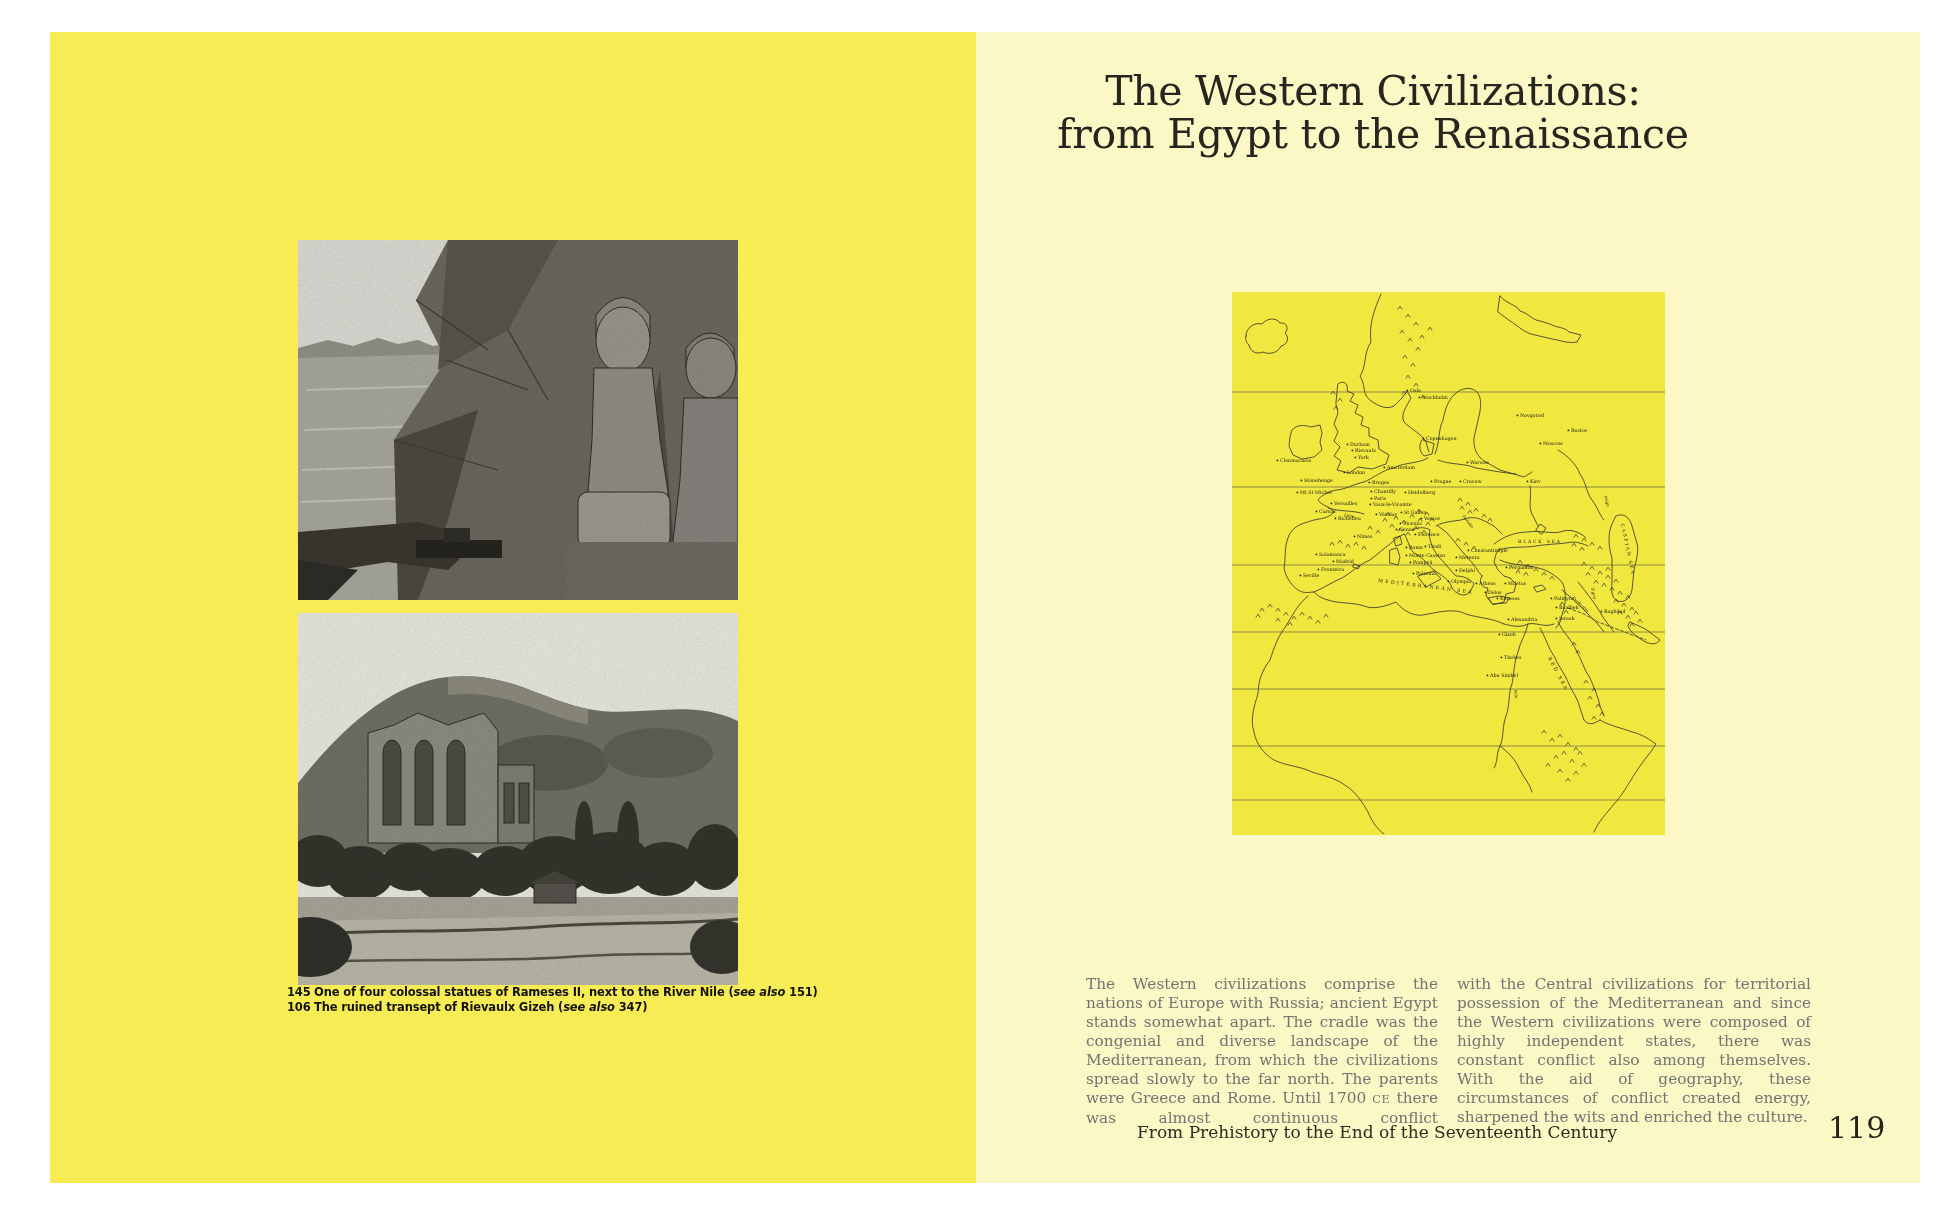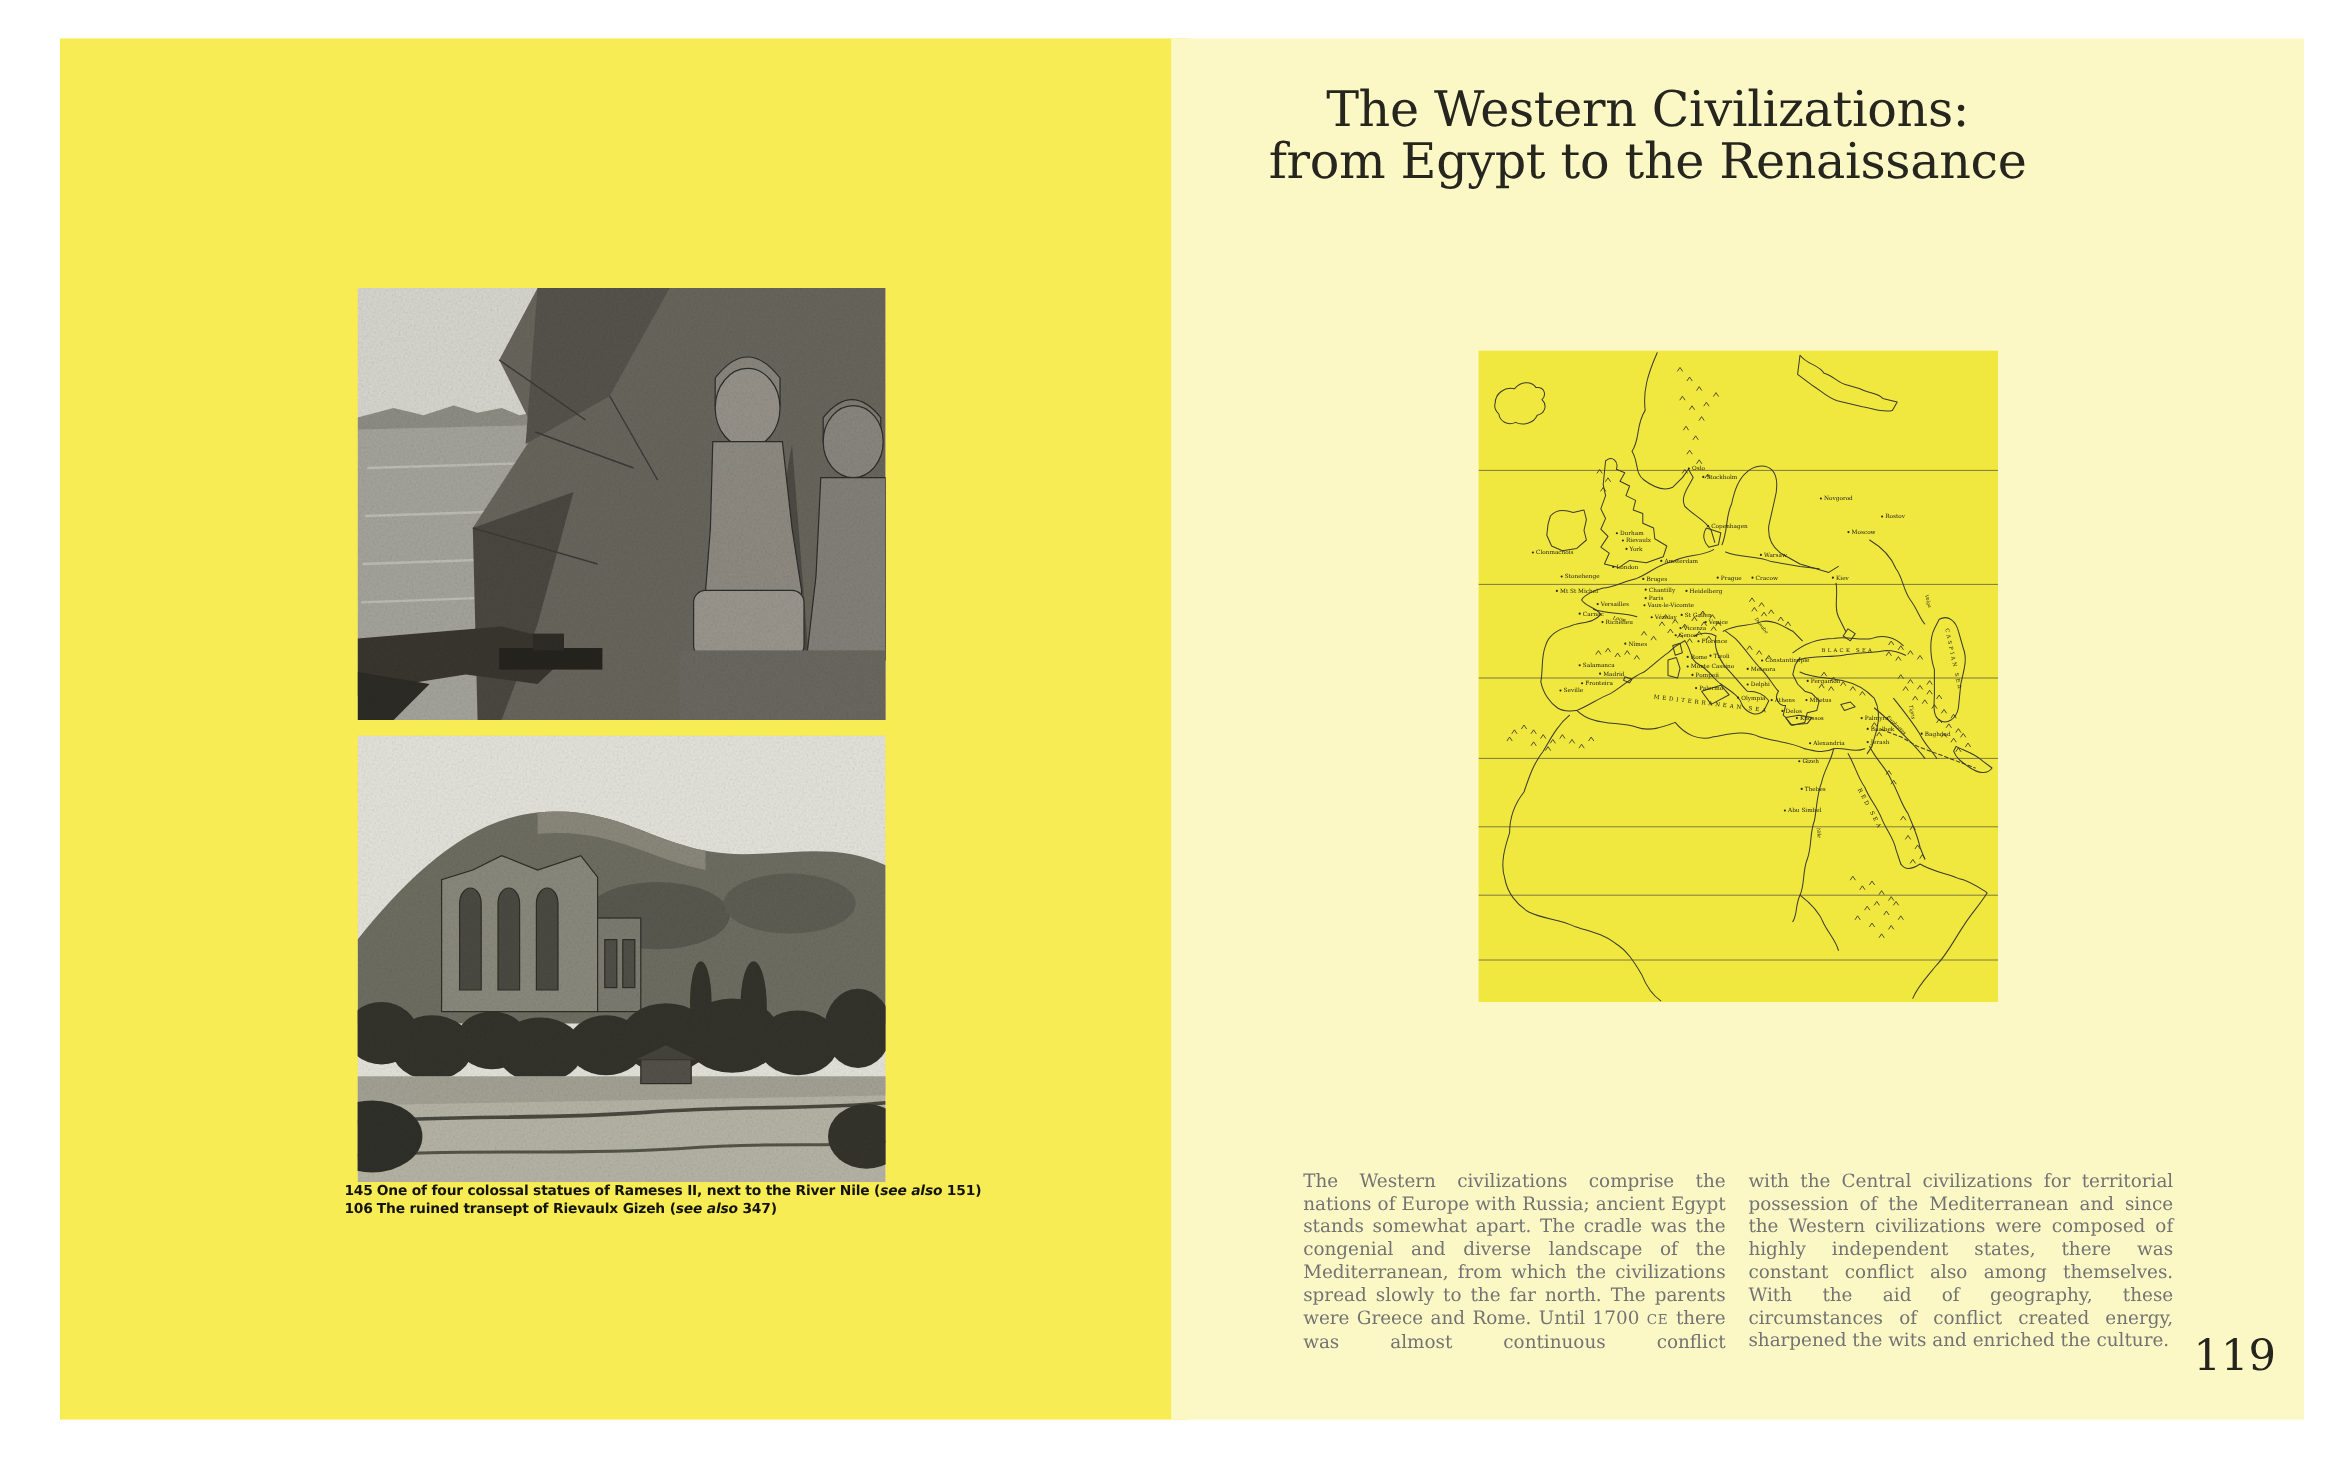--- a/index.html
+++ b/index.html
@@ -24,21 +24,21 @@
   .title{position:absolute;left:0;top:38px;width:794px;text-align:center;
          font-size:41px;line-height:43px;color:#26261f;letter-spacing:-0.3px;}
   .map-wrap{position:absolute;left:256px;top:260px;width:433px;height:543px;}
   .bodycol{position:absolute;top:943px;margin:0;font-size:15.3px;line-height:19px;
            text-align:justify;color:#737373;}
   .col1{left:110px;width:352px;text-align-last:justify;}
   .col2{left:481px;width:354px;}
   .sc{font-size:0.74em;letter-spacing:0.6px;}
   .footer{position:absolute;left:0;top:1090px;width:802px;text-align:center;
           font-size:17px;color:#2c2b22;}
-  .pagenum{position:absolute;left:852px;top:1078px;font-size:36px;color:#26251d;}
+  .pagenum{position:absolute;left:852px;top:1078px;font-size:30px;color:#26251d;}
 
   
   .city{font:4.8px "DejaVu Serif",serif;fill:#23221a;}
   .sea{font:4.4px "DejaVu Serif",serif;letter-spacing:1.9px;fill:#23221a;}
   .sea-big{font:4.7px "DejaVu Serif",serif;letter-spacing:2.3px;fill:#23221a;}
   .river{font:italic 4px "DejaVu Serif",serif;fill:#23221a;}
 </style>
 </head>
 <body style="--left-page: #f8ec55; --right-page: #fbf8c6;">
 
@@ -443,15 +443,16 @@
             <text x="340" y="306" class="river" transform="rotate(44,340,306)">Euphrates</text>
             <text x="359" y="296" class="river" transform="rotate(78,359,296)">Tigris</text>
             <text x="282" y="398" class="river" transform="rotate(84,282,398)">Nile</text>
           </g>
       </svg>
     </div>
 
     <p class="bodycol col1"><span>The Western civilizations comprise the nations of Europe with Russia; ancient Egypt stands somewhat apart. The cradle was the congenial and diverse landscape of the Mediterranean, from which the civilizations spread slowly to the far north. The parents were Greece and Rome. Until 1700 </span><span class="sc">CE</span><span> there was almost continuous conflict</span></p>
     <p class="bodycol col2">with the Central civilizations for territorial possession of the Mediterranean and since the Western civilizations were composed of highly independent states, there was constant conflict also among themselves. With the aid of geography, these circumstances of conflict created energy, sharpened the wits and enriched the culture.</p>
 
+    <div class="footer">From Prehistory to the End of the Seventeenth Century</div>
     <div class="pagenum">119</div>
   </div>
 </div>
 
 </body></html>

